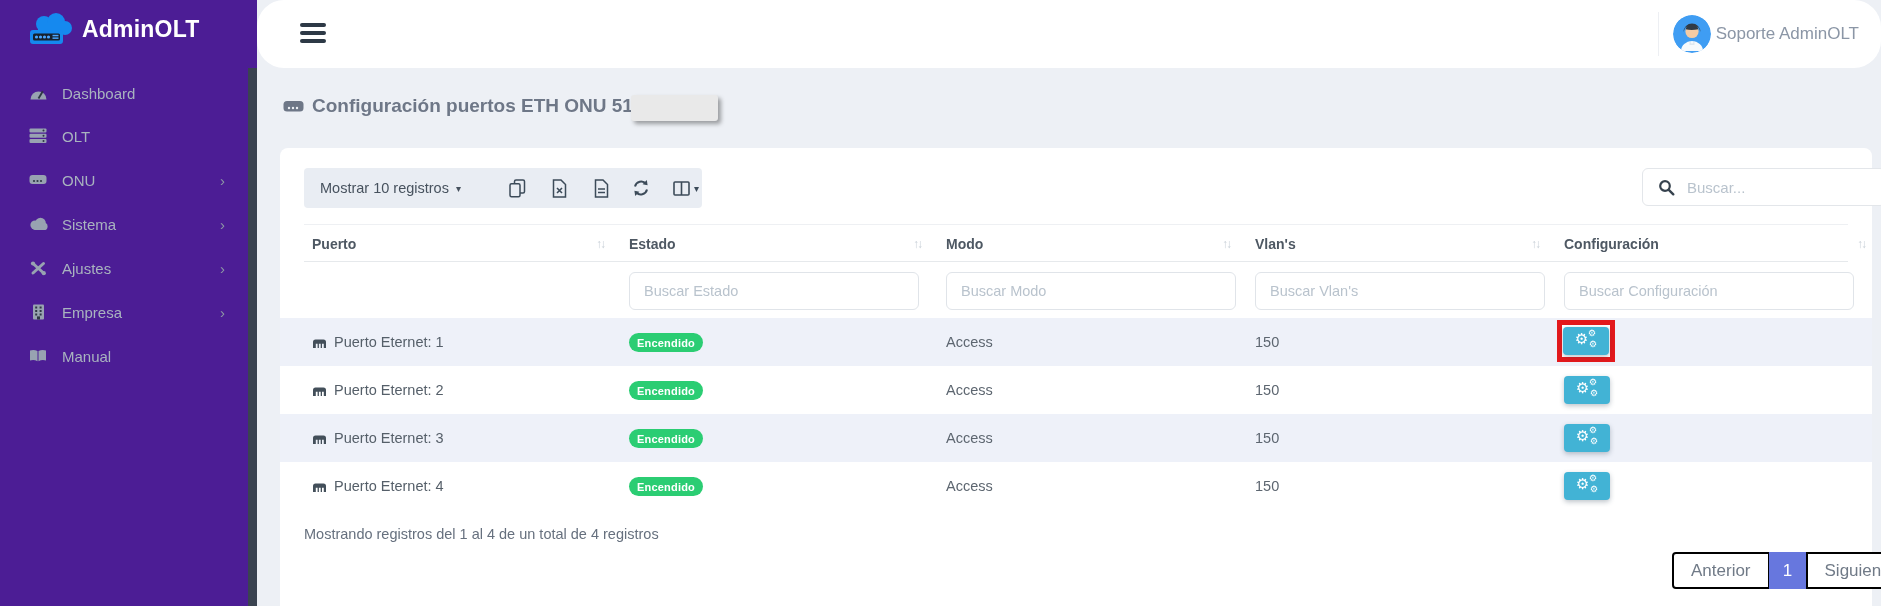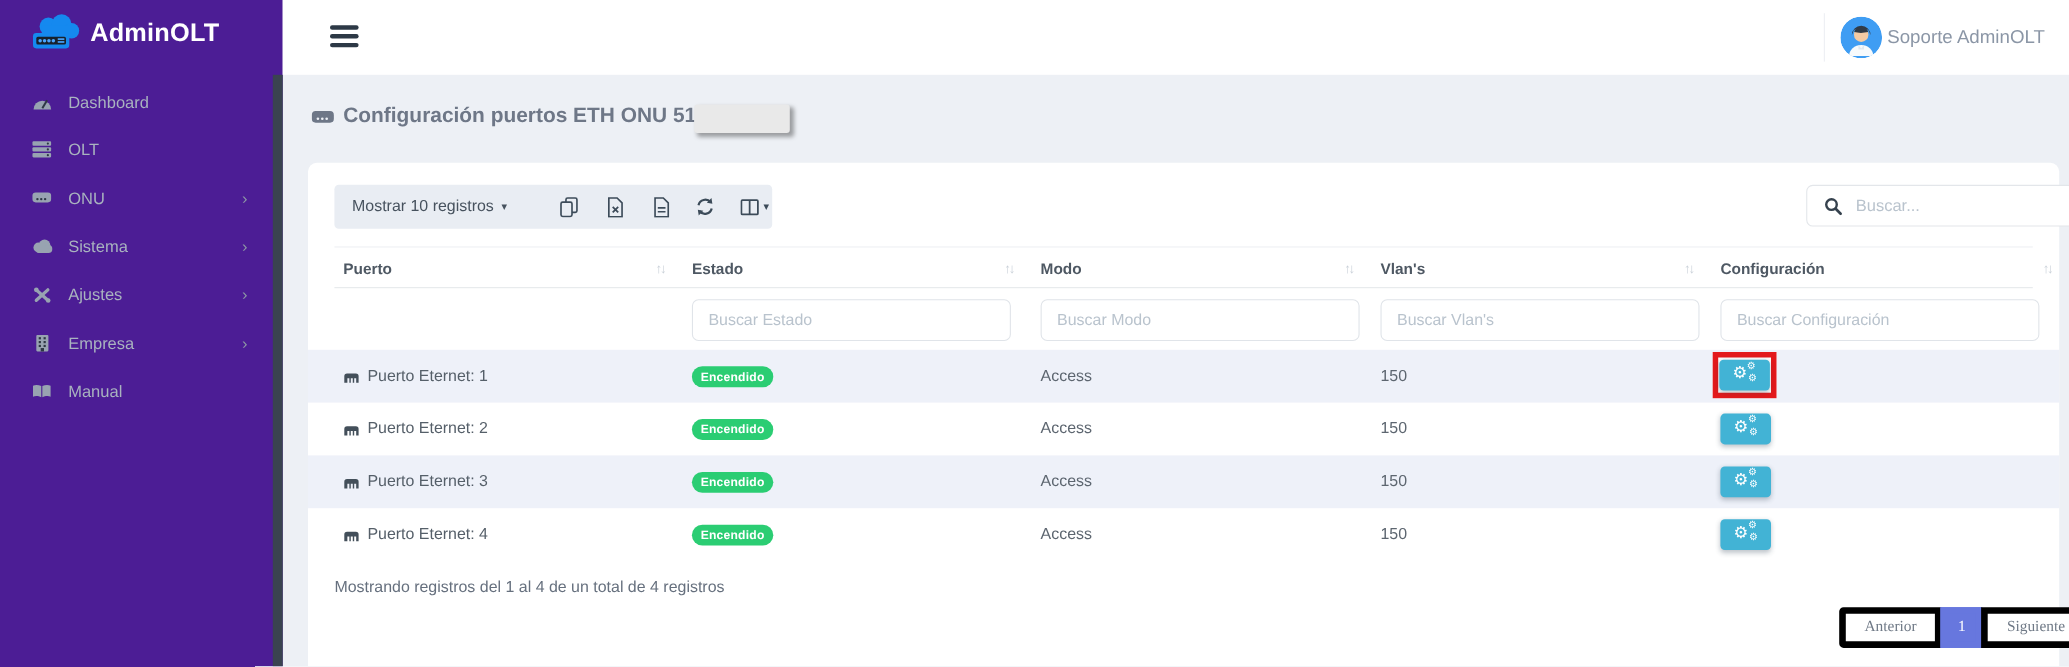--- a/index.html
+++ b/index.html
@@ -11,21 +11,21 @@
   .sidebar { position:absolute; left:0; top:0; width:257px; height:606px; background:#4c1d95; }
   .sidebar-edge { position:absolute; right:0; top:68px; width:9px; height:538px; background:#3a4350; }
   .logo { position:absolute; left:28px; top:11px; display:flex; align-items:center; gap:8px; }
   .logo-text { color:#fff; font-size:23px; font-weight:bold; letter-spacing:.2px; }
   .nav-item { position:absolute; left:0; width:257px; height:40px; display:flex; align-items:center; cursor:pointer; }
   .nav-item .nicon { width:20px; margin-left:28px; display:flex; justify-content:center; }
   .nav-item .nlabel { margin-left:14px; color:#a9b3bf; font-size:15px; }
   .nav-item .nchev { position:absolute; right:32px; color:#8d98a5; font-size:15px; }
 
   
-  .topbar { position:absolute; left:257px; top:0; width:1624px; height:68px; background:#ffffff; }
+  .topbar { position:absolute; left:257px; top:0; width:1624px; height:68px; background:#ffffff;border-radius:27px; }
   .burger { position:absolute; left:43px; top:23px; width:26px; height:22px; cursor:pointer; }
   .burger div { width:26px; height:4px; background:#2d3946; border-radius:2px; margin-bottom:4px; }
   .user-divider { position:absolute; right:222px; top:12px; width:1px; height:44px; background:#edeff3; }
   .avatar { position:absolute; right:170px; top:15px; width:38px; height:38px; border-radius:50%; overflow:hidden; }
   .username { position:absolute; right:22px; top:0; height:68px; display:flex; align-items:center; color:#8b96a6; font-size:17px; }
 
   
   .page-title { position:absolute; left:283px; top:88px; height:36px; display:flex; align-items:center; }
   .page-title .ptext { margin-left:8px; color:#6e7787; font-size:19px; font-weight:bold; }
   .redacted { position:absolute; left:631px; top:95px; width:87px; height:26px; background:#e9e9e9; border-radius:3px; box-shadow:3px 3px 4px rgba(0,0,0,.35); }
@@ -61,21 +61,21 @@
   .gear-btn { position:relative; width:46px; height:28px; background:#42b3d5; border:none; border-radius:4px; cursor:pointer; box-shadow:0 2px 5px rgba(40,60,80,.3); }
   .cogs { position:absolute; left:0; top:0; width:100%; height:100%; color:#fff; font-family:"DejaVu Sans",sans-serif; }
   .cogs .c1 { position:absolute; left:12px; top:5px; font-size:15px; line-height:15px; }
   .cogs .c2 { position:absolute; left:25px; top:2px; font-size:9px; line-height:9px; }
   .cogs .c3 { position:absolute; left:26px; top:13px; font-size:9px; line-height:9px; }
   .highlight-red { position:absolute; left:1277px; top:2px; width:58px; height:42px; border:5px solid #e3191c; background:#fff; display:flex; align-items:center; justify-content:center; }
 
   .tfooter { position:absolute; left:24px; top:378px; color:#66707e; font-size:14.5px; }
 
   .pagination { position:absolute; left:1392px; top:404px; display:flex; }
-  .page-btn { height:37px; display:flex; align-items:center; justify-content:center; background:#fff; border:6px solid #000000; color:#707a87; font-size:14px; cursor:pointer; padding:0 17px; margin-left:-1px;font-family:Liberation Serif, serif; }
+  .page-btn { height:37px; display:flex; align-items:center; justify-content:center; background:#fff; border:2px solid #000000; color:#707a87; font-size:17px; cursor:pointer; padding:0 17px; margin-left:-1px; }
   .page-btn.first { border-radius:4px 0 0 4px; margin-left:0; }
   .page-btn.last { border-radius:0 4px 4px 0; }
   .page-btn.active { background:#6777de; border-color:#6777de; color:#fff; width:38px; padding:0; }
 </style>
 </head>
 <body>
 
 <div id="app">
 
   <div class="sidebar">

